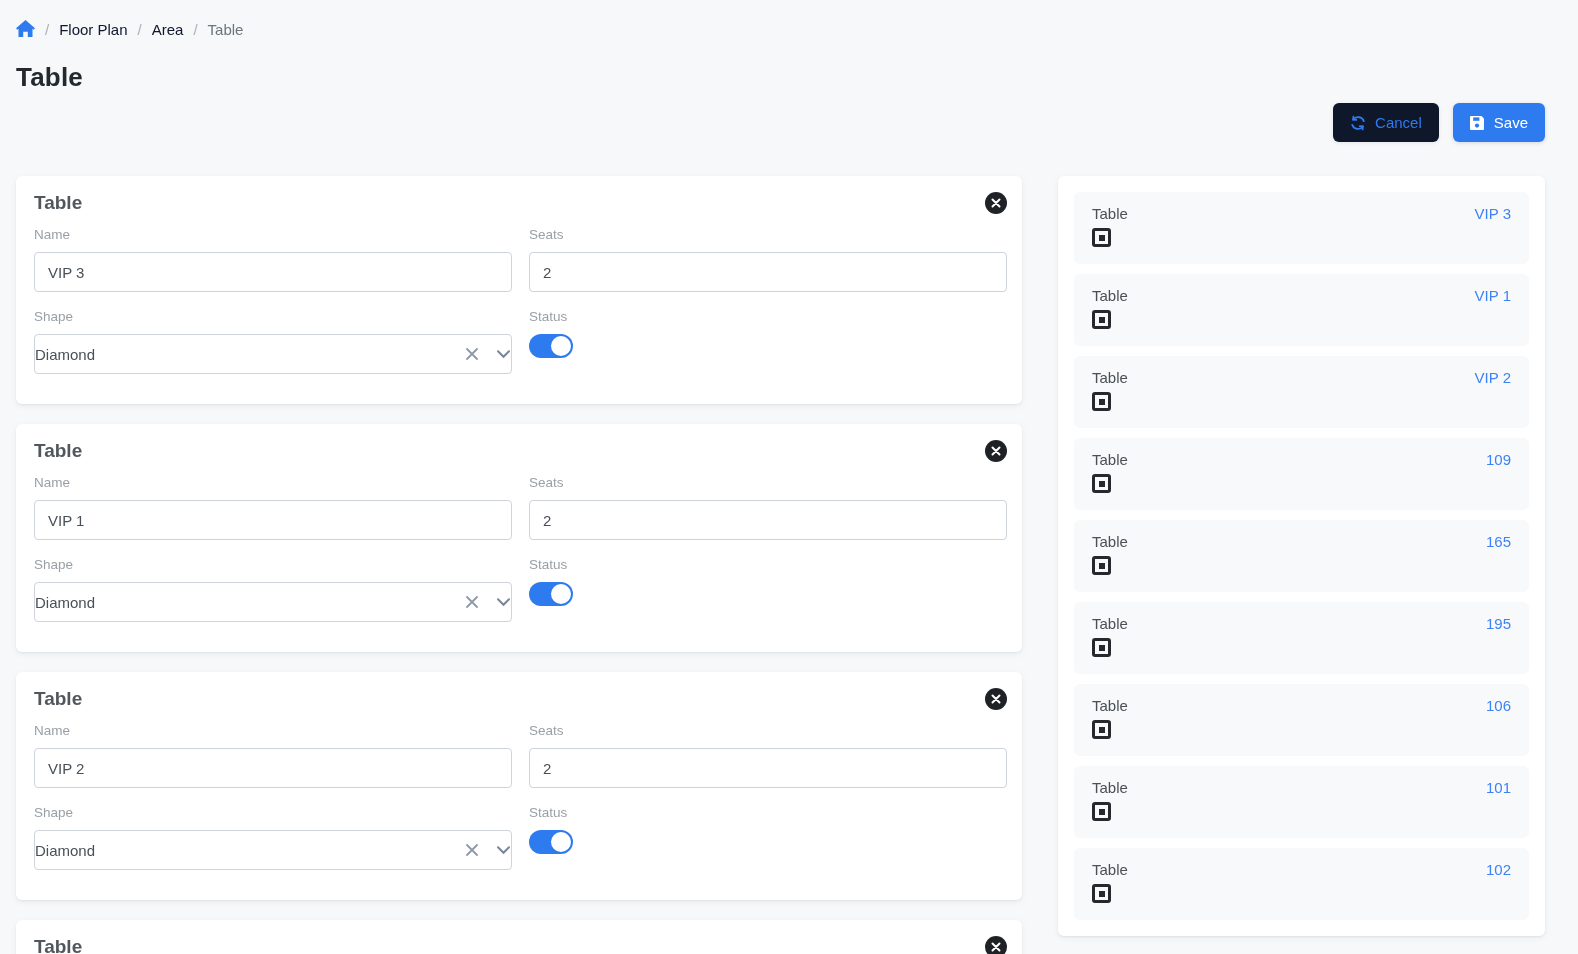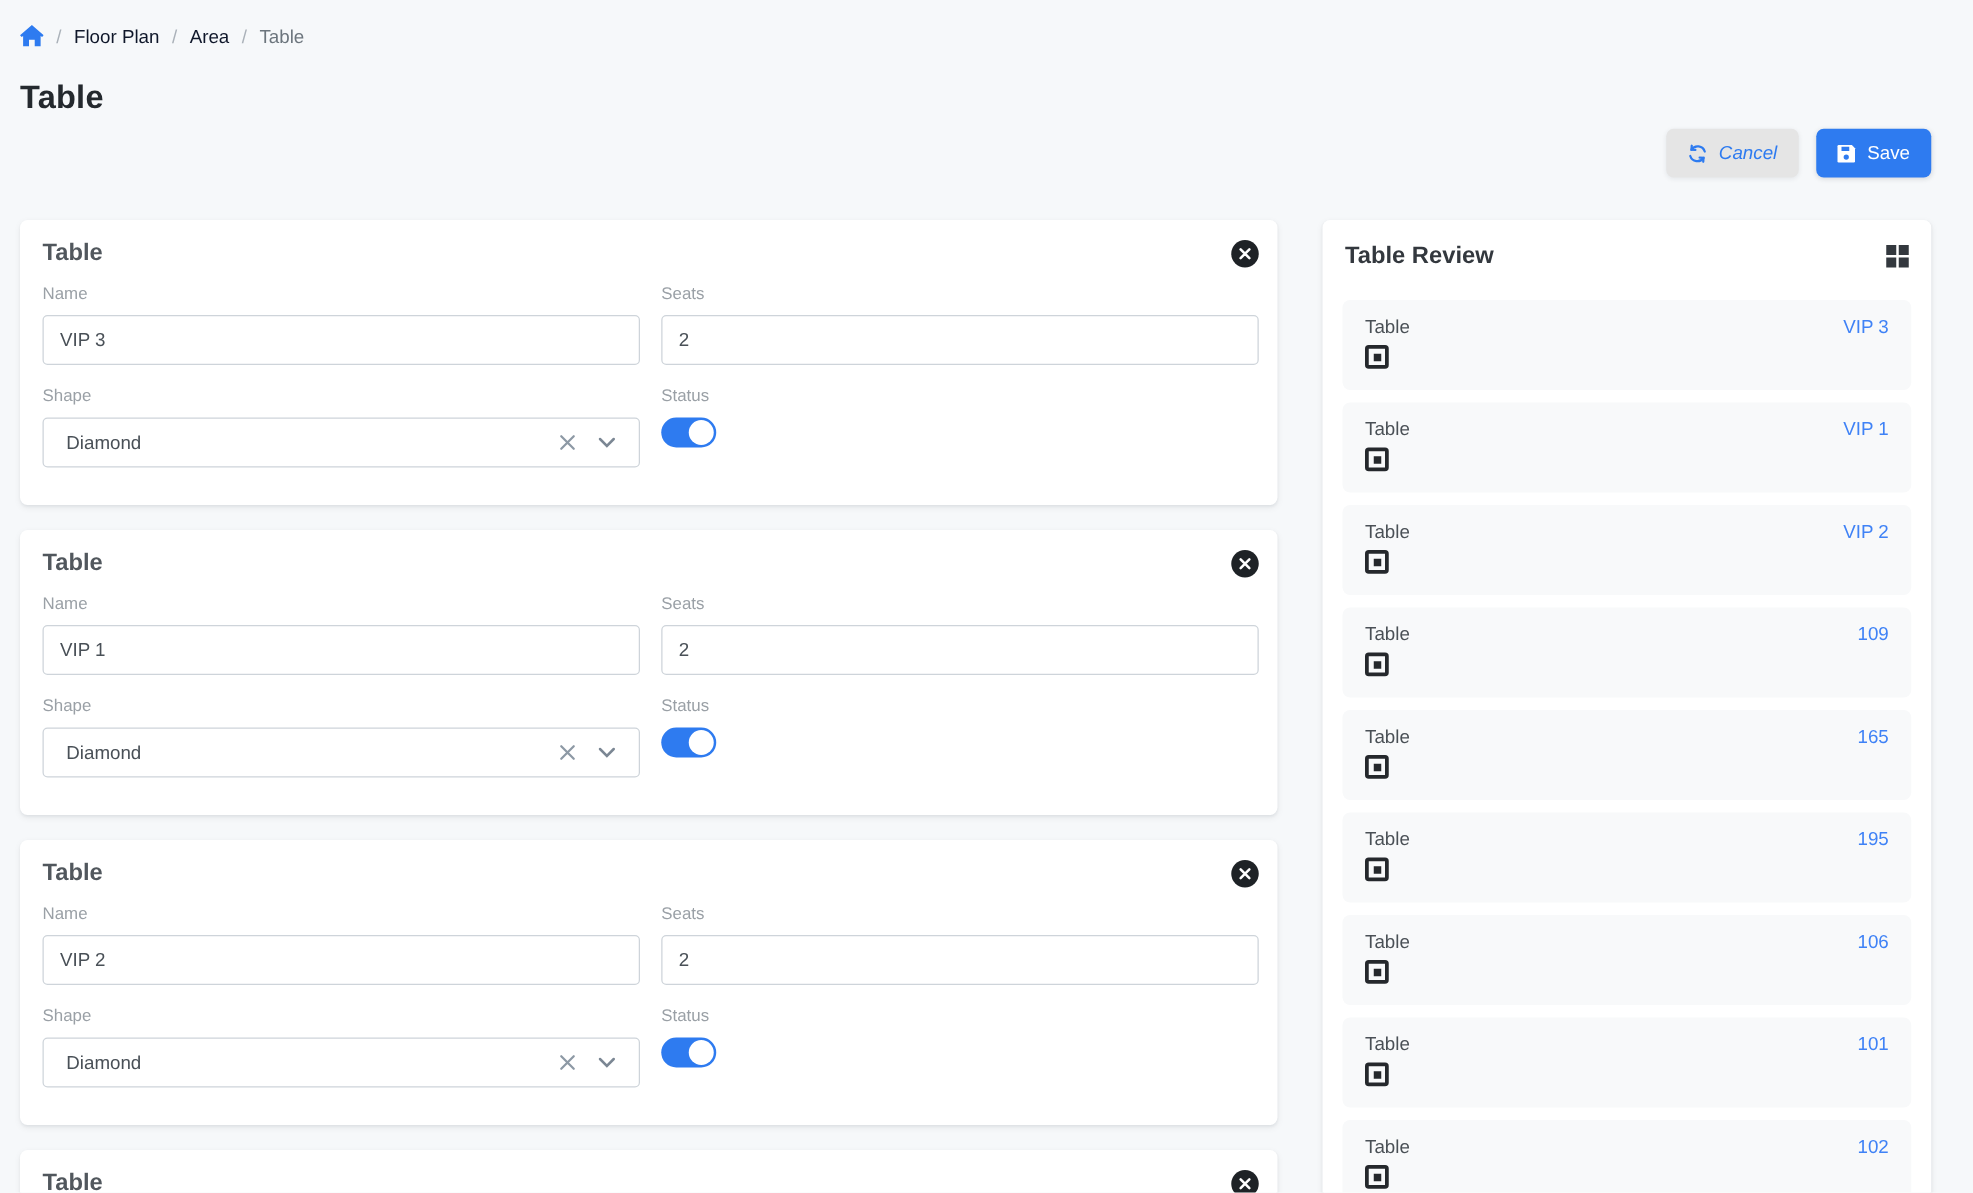--- a/index.html
+++ b/index.html
@@ -16,40 +16,40 @@
   .bc-home { display: inline-flex; align-items: center; cursor: pointer; }
   .bc-sep { color: #aab1b9; }
   .bc-link { color: #0f172a; text-decoration: none; cursor: pointer; }
   .bc-current { color: #6c757d; }
 
   
   .page-title { margin-top: 24px; font-size: 26px; font-weight: 700; color: #24292e; letter-spacing: .2px; }
   .actions { margin-top: 10px; display: flex; justify-content: flex-end; gap: 14px; }
   .btn { display: inline-flex; align-items: center; gap: 9px; height: 39px; padding: 0 17px;
          border: none; border-radius: 6px; font-size: 15px; font-family: inherit; cursor: pointer; }
-  .btn-cancel { background: #e5e5e5; color: #2e7bf0; box-shadow: 0 1px 4px rgba(25,32,45,.08); font-style: italic; }
+  .btn-cancel { background: #0f172a; color: #2e7bf0; box-shadow: 0 1px 4px rgba(25,32,45,.08); }
   .btn-save { background: #2e7bf0; color: #ffffff; box-shadow: 0 1px 4px rgba(25,32,45,.15); padding-left: 16px; }
 
   
   .content { margin-top: 34px; display: flex; gap: 36px; align-items: flex-start; }
   .left-col { width: 1006px; display: flex; flex-direction: column; gap: 20px; }
 
   
   .card { position: relative; background: #ffffff; border-radius: 6px; padding: 16px 15px 30px 18px;
           box-shadow: 0 2px 6px rgba(24,28,33,.06), 0 1px 2px rgba(24,28,33,.05); }
   .card-head { display: flex; align-items: center; justify-content: space-between; margin-bottom: 13px; }
   .card-title { font-size: 19px; font-weight: 700; color: #51575d; }
   .close-btn { width: 22px; height: 22px; border: none; border-radius: 50%; background: #1e2226;
                display: inline-flex; align-items: center; justify-content: center; cursor: pointer; padding: 0; }
   .card-grid { display: grid; grid-template-columns: 1fr 1fr; column-gap: 33px; row-gap: 18px; gap: 17px; }
   .field-label { display: block; font-size: 13.5px; color: #9aa0a6; margin-bottom: 10px; }
   .text-input { width: 100%; height: 40px; border: 1px solid #ced4da; border-radius: 4px;
                 padding: 0 13px; font-size: 15px; color: #495057; font-family: inherit; background: #fff; outline: none; }
   .select-box { width: 100%; height: 40px; border: 1px solid #ced4da; border-radius: 4px; background: #fff;
-                display: flex; align-items: center; padding: 0 18px; font-size: 15px; color: #495057; cursor: pointer; }
+                display: flex; align-items: center; padding: 0 0; font-size: 15px; color: #495057; cursor: pointer; }
   .select-value { flex: 1; }
   .select-icons { display: flex; align-items: center; gap: 17px; }
   .toggle { width: 44px; height: 24px; border-radius: 12px; background: #2e7bf0; position: relative; cursor: pointer; }
   .toggle .knob { position: absolute; top: 2px; right: 2px; width: 20px; height: 20px; border-radius: 50%; background: #fff; }
   .partial-card { min-height: 228px; }
 
   
   .review-panel { width: 487px; background: #ffffff; border-radius: 6px; padding: 16px 16px 16px 16px;
                   box-shadow: 0 2px 6px rgba(24,28,33,.06), 0 1px 2px rgba(24,28,33,.05); }
   .review-head { display: flex; align-items: center; justify-content: space-between; padding: 2px 2px 0 2px; margin-bottom: 24px; }
@@ -259,29 +259,20 @@
             <svg width="10" height="10" viewBox="0 0 10 10" stroke="#ffffff" stroke-width="2" stroke-linecap="round">
                 <path d="M1.5 1.5 L8.5 8.5 M8.5 1.5 L1.5 8.5"></path>
               </svg>
           </button>
         </div>
       </section>
 
     </div>
 
     <aside class="review-panel">
-      <div class="review-head">
-        <h2 class="review-title">Table Review</h2>
-        <span class="grid-icon">
-            <span></span>
-            <span></span>
-            <span></span>
-            <span></span>
-          </span>
-      </div>
       <div class="review-rows">
 
         <div class="review-row">
           <div class="rr-left">
             <span class="rr-label">Table</span>
             <span class="square-icon">
                 <i></i>
               </span>
           </div>
           <span class="rr-value">VIP 3</span>

